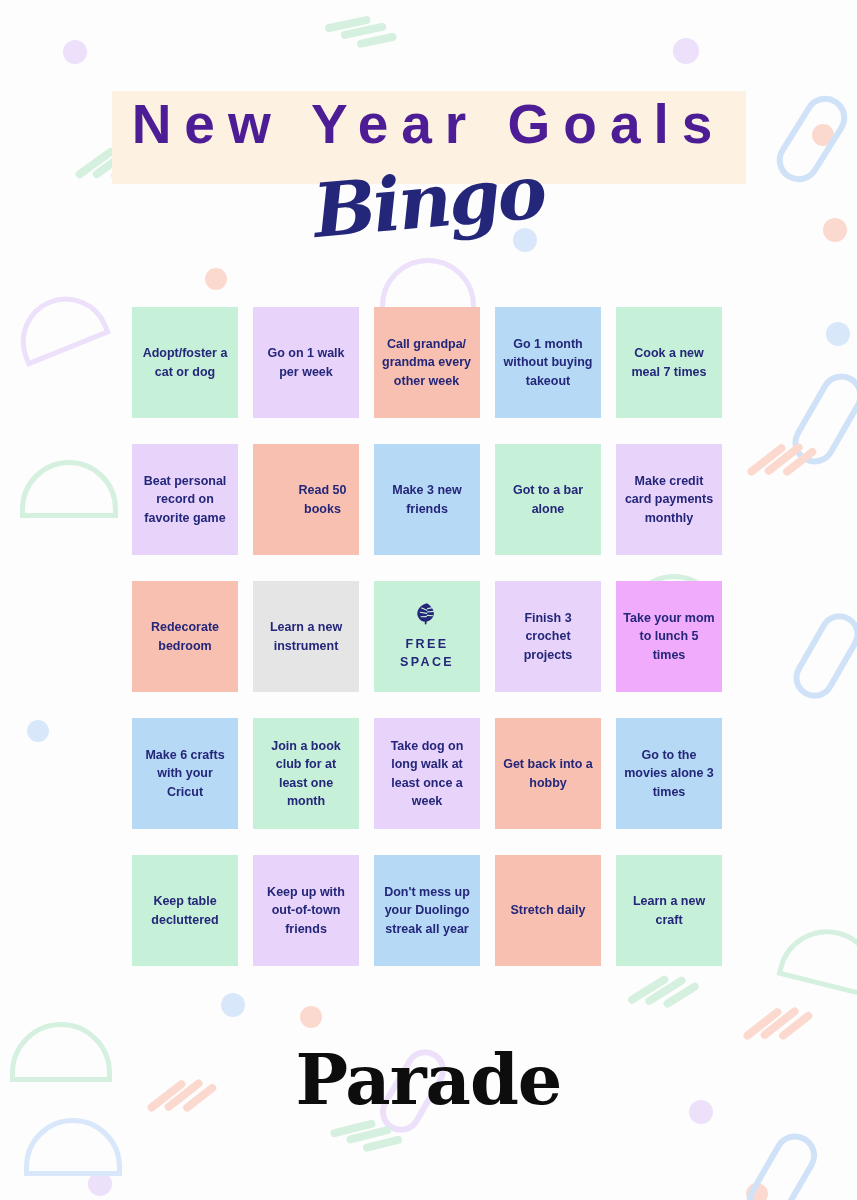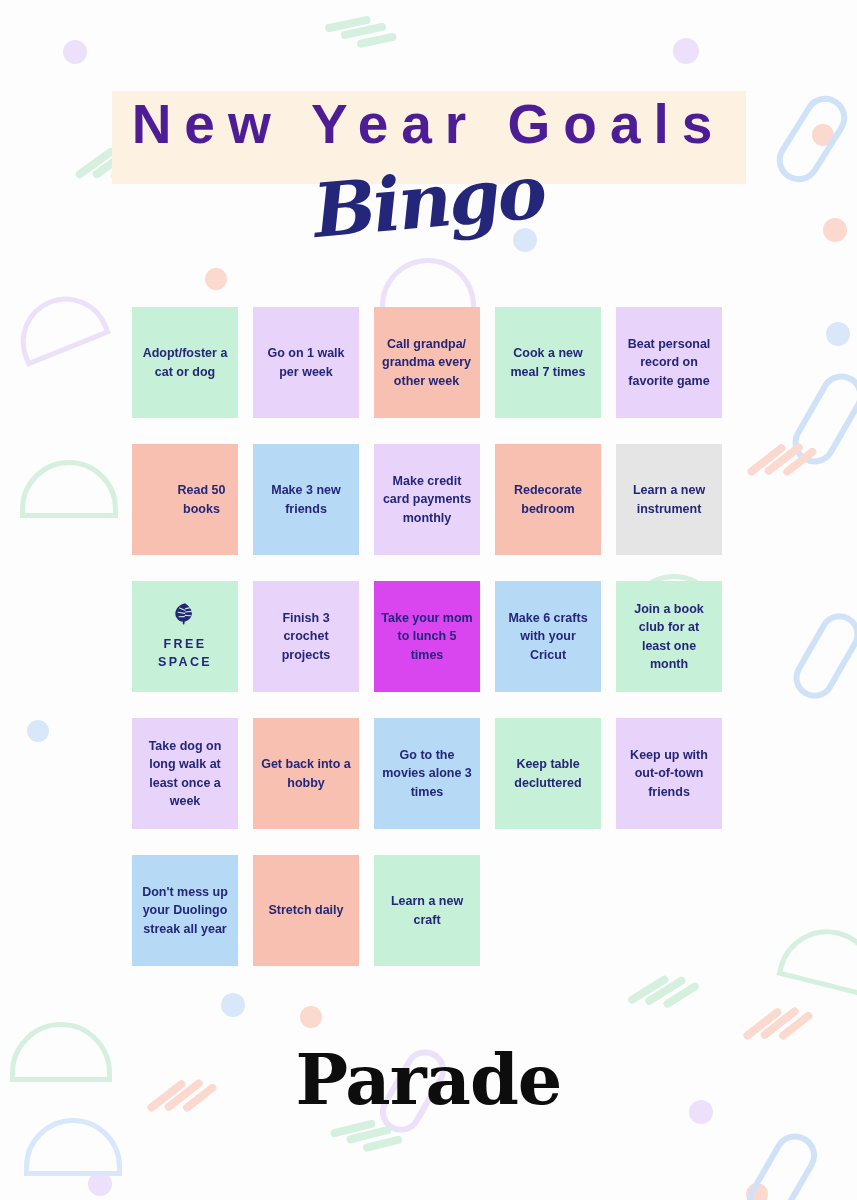--- a/index.html
+++ b/index.html
@@ -150,31 +150,37 @@
 <div class="grid" id="bingo-grid">
     <div class="cell" style="background: rgb(198, 240, 216);">
       <span>Adopt/foster a cat or dog</span>
     </div>
     <div class="cell" style="background: rgb(232, 212, 250);">
       <span>Go on 1 walk per week</span>
     </div>
     <div class="cell" style="background: rgb(247, 192, 176); padding-left: 6px;">
       <span>Call grandpa/ grandma every other week</span>
     </div>
+    <div class="cell" style="background: rgb(182, 217, 245);">
+      <span>Go 1 month without buying takeout</span>
+    </div>
     <div class="cell" style="background: rgb(198, 240, 216);">
       <span>Cook a new meal 7 times</span>
     </div>
     <div class="cell" style="background: rgb(232, 212, 250);">
       <span>Beat personal record on favorite game</span>
     </div>
     <div class="cell" style="background: rgb(247, 192, 176); padding-left: 40px;">
       <span>Read 50 books</span>
     </div>
     <div class="cell" style="background: rgb(182, 217, 245);">
       <span>Make 3 new friends</span>
+    </div>
+    <div class="cell" style="background: rgb(198, 240, 216);">
+      <span>Got to a bar alone</span>
     </div>
     <div class="cell" style="background: rgb(232, 212, 250);">
       <span>Make credit card payments monthly</span>
     </div>
     <div class="cell" style="background: rgb(247, 192, 176);">
       <span>Redecorate bedroom</span>
     </div>
     <div class="cell" style="background: #e5e5e5;">
       <span>Learn a new instrument</span>
     </div>
@@ -183,21 +189,21 @@
           <path d="M13 1.2 C4.2 3.6 1.6 10.4 4.4 15.6 C6.6 19.8 11.4 21 15.4 18.6 C21.0 15.2 22.6 7.6 13 1.2 Z" fill="#24267a"></path>
           <path d="M11.6 21.6 C11.9 17 12.6 9.4 14.4 3.6" stroke="#24267a" stroke-width="1.7" fill="none" stroke-linecap="round"></path>
           <path d="M13.0 8.2 L7.6 6.0 M12.6 11.4 L6.2 10.2 M12.4 14.6 L7.0 14.8" stroke="#c6f0d8" stroke-width="1.1" fill="none" stroke-linecap="round"></path>
           <path d="M13.6 6.6 L18.6 5.6 M13.3 10.0 L19.6 9.4 M13.1 13.4 L18.8 13.8" stroke="#c6f0d8" stroke-width="1.1" fill="none" stroke-linecap="round"></path>
         </svg></span>
       <span class="free-label">FREE<br>SPACE</span>
     </div>
     <div class="cell" style="background: rgb(232, 212, 250);">
       <span>Finish 3 crochet projects</span>
     </div>
-    <div class="cell" style="background: #d946ef;">
+    <div class="cell" style="background: #f0abfc;">
       <span>Take your mom to lunch 5 times</span>
     </div>
     <div class="cell" style="background: rgb(182, 217, 245); text-align: center;">
       <span>Make 6 crafts with your Cricut</span>
     </div>
     <div class="cell" style="background: rgb(198, 240, 216);">
       <span>Join a book club for at least one month</span>
     </div>
     <div class="cell" style="background: rgb(232, 212, 250);">
       <span>Take dog on long walk at least once a week</span>

